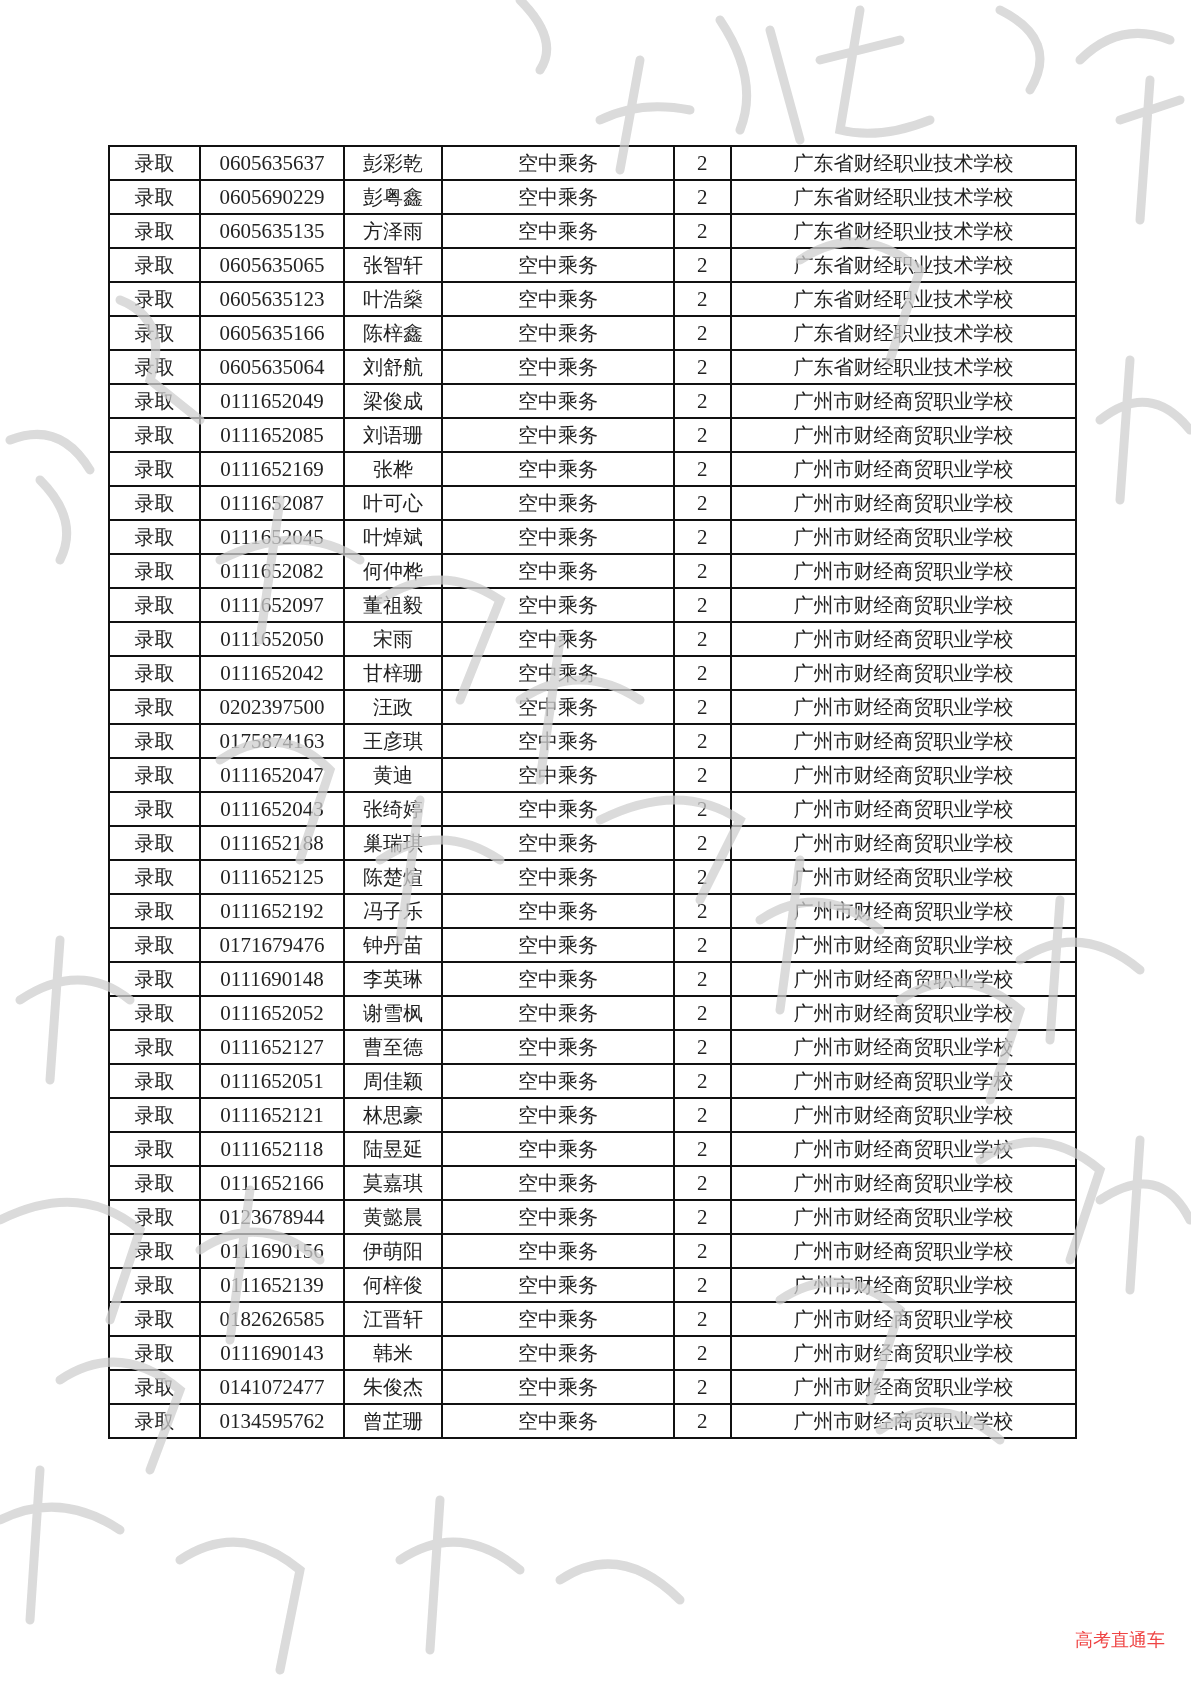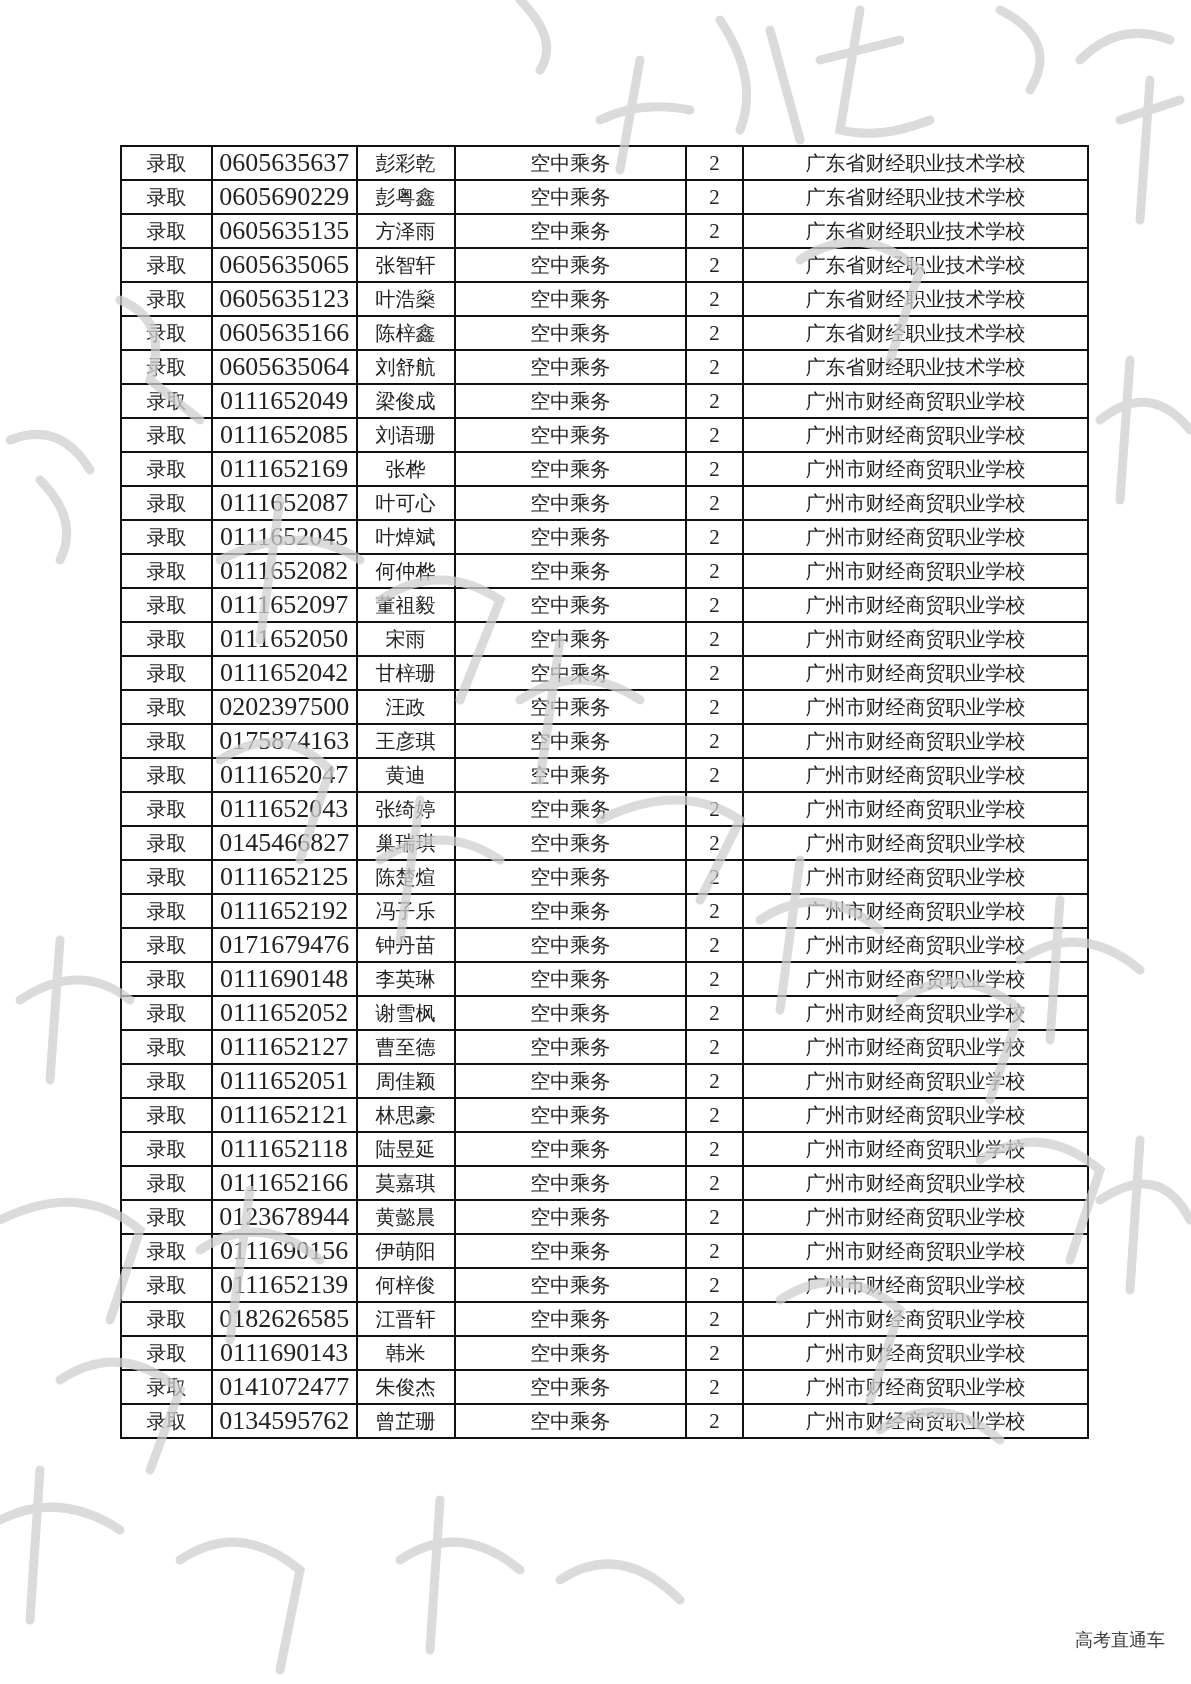--- a/index.html
+++ b/index.html
@@ -7,35 +7,34 @@
     width: 1191px; height: 1684px; background: #ffffff; position: relative; overflow: hidden;
     font-family: "DejaVu Serif", "Liberation Serif", serif; color: #222;
   }
   .watermark {
     position: absolute; inset: 0; pointer-events: none; z-index: 2;
   }
   table.roster {
     position: absolute; left: 108px; top: 145px;
     border-collapse: collapse; width: 969px; z-index: 1;
     font-size: 20px;
-    margin-left: 12px;
   }
   table.roster td {
     border: 2px solid #111; height: 32px; padding: 0; text-align: center;
     vertical-align: middle; white-space: nowrap; line-height: 32px;
   }
   td.c-status { width: 90px; }
-  td.c-id { width: 143px; font-family: "Liberation Serif", "DejaVu Serif", serif; font-size: 26px; }
+  td.c-id { width: 143px; font-family: "Liberation Serif", "DejaVu Serif", serif; font-size: 21px; }
   td.c-name { width: 97px; }
   td.c-major { width: 233px; border-radius: 15px; }
   td.c-batch { width: 56px; font-family: "Liberation Serif", "DejaVu Serif", serif; font-size: 21px; }
   td.c-school { width: 346px; }
   .footer-brand {
     position: absolute; right: 26px; top: 1628px; font-family: "DejaVu Sans", sans-serif;
-    font-size: 18px; color: #404040; z-index: 3;
+    font-size: 18px; color: #ef4444; z-index: 3;
   }
 </style>
 </head>
 <body>
 
 <table class="roster">
   <tbody id="roster-body">
       <tr>
         <td class="c-status">录取</td>
         <td class="c-id">0605635637</td>
@@ -191,21 +190,21 @@
       <tr>
         <td class="c-status">录取</td>
         <td class="c-id">0111652043</td>
         <td class="c-name">张绮婷</td>
         <td class="c-major">空中乘务</td>
         <td class="c-batch">2</td>
         <td class="c-school">广州市财经商贸职业学校</td>
       </tr>
       <tr>
         <td class="c-status">录取</td>
-        <td class="c-id">0145466827</td>
+        <td class="c-id">0111652188</td>
         <td class="c-name">巢瑞琪</td>
         <td class="c-major">空中乘务</td>
         <td class="c-batch">2</td>
         <td class="c-school">广州市财经商贸职业学校</td>
       </tr>
       <tr>
         <td class="c-status">录取</td>
         <td class="c-id">0111652125</td>
         <td class="c-name">陈楚煊</td>
         <td class="c-major">空中乘务</td>

